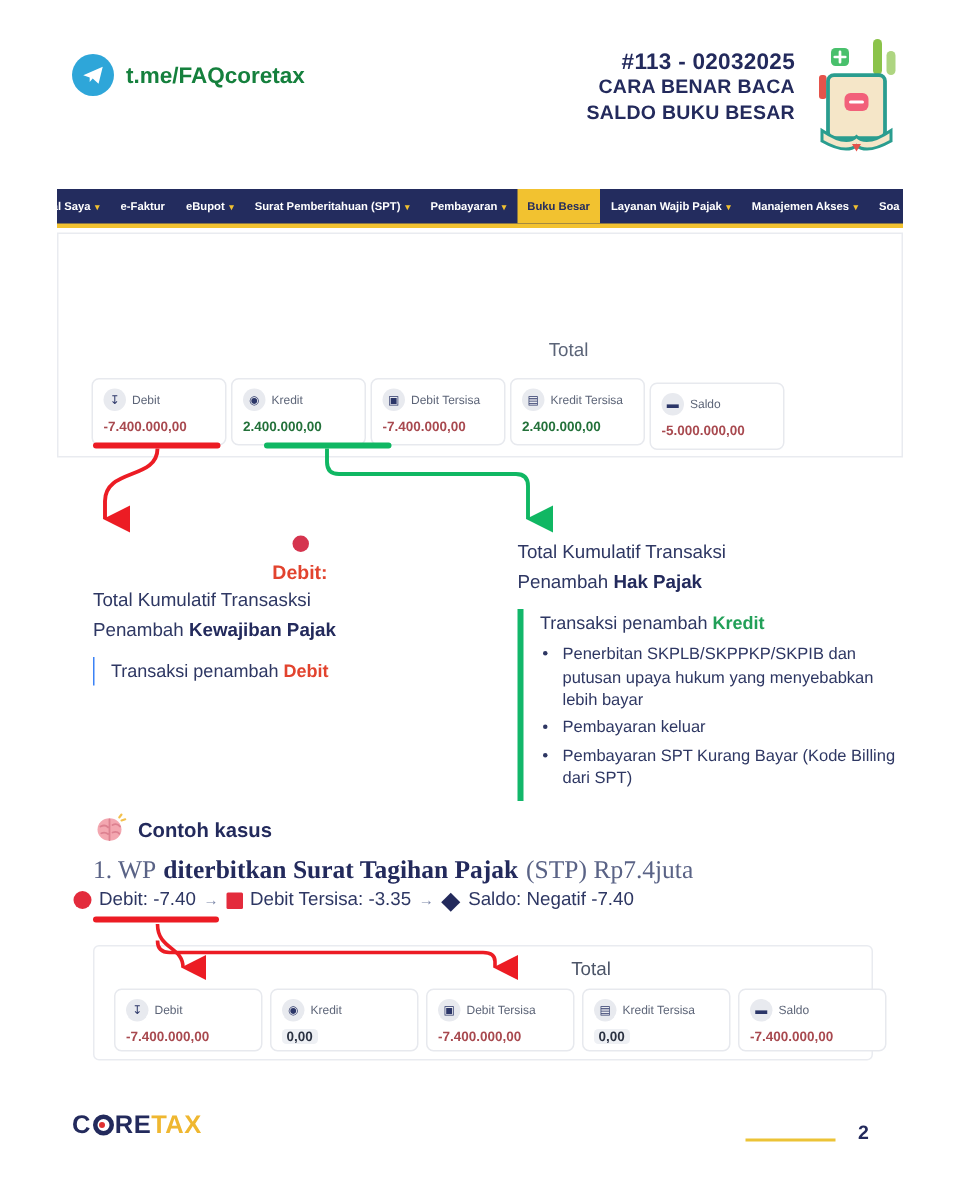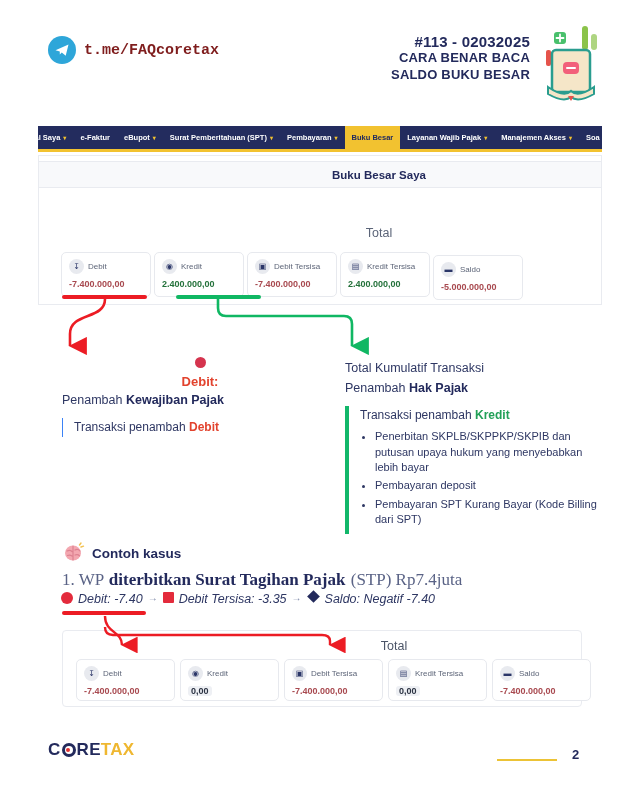--- a/index.html
+++ b/index.html
@@ -4,21 +4,21 @@
 <style>
   * { margin:0; padding:0; box-sizing:border-box; }
   body { background:#ffffff; }
   .page {
     position:relative; width:640px; height:800px; background:#ffffff;
     font-family:"Liberation Sans", sans-serif; overflow:hidden;
   }
   
   .tg-badge { position:absolute; left:48px; top:36px; width:28px; height:28px;
     border-radius:50%; background:#2ea6d9; display:flex; align-items:center; justify-content:center; }
-  .tg-text { position:absolute; left:84px; top:42px; font-size:15px; font-weight:bold; color:#7f1d1d;font-family:Liberation Mono, monospace; }
+  .tg-text { position:absolute; left:84px; top:42px; font-size:15px; font-weight:bold; color:#15803d; }
   .issue-block { position:absolute; right:110px; top:33px; text-align:right; color:#232a5c; }
   .issue-num { font-size:15px; font-weight:800; letter-spacing:0.2px; }
   .issue-title { font-size:13px; font-weight:800; line-height:1.3; letter-spacing:0.2px; }
   .book-icon { position:absolute; left:538px; top:24px; }
   
   .navbar { position:absolute; left:38px; top:126px; width:564px; height:26px;
     background:#232c5e; border-bottom:3px solid #f2c230; display:flex; align-items:stretch;
     overflow:hidden; white-space:nowrap; }
   .nav-item { color:#ffffff; font-size:7.5px; font-weight:bold; padding:0 7px;
     display:flex; align-items:center; gap:3px; flex:0 0 auto; }
@@ -64,22 +64,22 @@
   .box-debit { border-left:1px solid #3b82f6; }
   .box-kredit { border-left:4px solid #12b76a; }
   .box-title { font-size:12px; color:#2e3763; }
   .note-box ul { margin:7px 0 0 15px; font-size:11px; color:#2e3763; line-height:1.4; }
   .note-box li { margin-bottom:3px; }
   
   .brain-icon { position:absolute; left:63px; top:542px; }
   .contoh-title { position:absolute; left:92px; top:546px; font-size:13.5px; font-weight:800; color:#232a5c; }
   .example-line { position:absolute; left:62px; top:570px; font-size:17px; color:#5a6386;font-family:Liberation Serif, serif; }
   .example-line .bold-navy { margin:0 1px; }
-  .flow-line { position:absolute; left:61px; top:592px; display:flex; align-items:flex-start; gap:5px;
-    font-size:12.5px; color:#2e3763;font-style:italic; }
+  .flow-line { position:absolute; left:49px; top:592px; display:flex; align-items:flex-end; gap:5px;
+    font-size:12.5px; color:#2e3763; }
   .m-circle { width:12px; height:12px; border-radius:50%; background:#e32b3c; }
   .m-square { width:11px; height:11px; background:#e32b3c; border-radius:1px; }
   .m-diamond { width:9px; height:9px; background:#232a5c; transform:rotate(45deg); margin:0 2px; }
   .flow-arrow { color:#7c87a8; font-size:10px; }
   .ul-red2 { position:absolute; left:62px; top:611px; width:84px; height:4px; background:#ec1c24; border-radius:2px; }
   
   .panel-bottom { position:absolute; left:62px; top:630px; width:520px; height:77px;
     background:#ffffff; border:1px solid #e9ebf0; border-radius:4px; }
   .total-label-bottom { position:absolute; left:281px; top:8px; width:100px; text-align:center;
     font-size:12.5px; color:#4c5568; }
@@ -161,23 +161,20 @@
     <div class="nav-item">
         <span>Manajemen Akses</span>
         <span class="caret">▾</span>
       </div>
     <div class="nav-item">
         <span>Soa</span>
       </div>
   </div>
 
   <div class="panel-top">
-    <div class="panel-top-header">
-      <div class="panel-title">Buku Besar Saya</div>
-    </div>
     <div class="total-label-top">Total</div>
     <div class="cards-row">
       <div class="card">
         <div class="card-head">
             <span class="card-icon">↧</span>
             <span class="card-label">Debit</span>
           </div>
         <div class="card-value neg">-7.400.000,00</div>
       </div>
       <div class="card">
@@ -227,20 +224,21 @@
     <path d="M218,299 L218,308 Q218,316 226,316 L344,316 Q352,316 352,324 L352,346" fill="none" stroke="#10b763" stroke-width="2.6" marker-end="url(#ah-green)"></path>
     <path d="M105,616 C105,633 122,631 122,645" fill="none" stroke="#ec1c24" stroke-width="2.4" marker-end="url(#ah-red)"></path>
     <path d="M105,627 Q105,635 113,635 L322,635 Q330,635 330,641 L330,645" fill="none" stroke="#ec1c24" stroke-width="2.4" marker-end="url(#ah-red)"></path>
   </svg>
 
   <div class="col col-debit">
     <div class="note-head">
       <span class="dot dot-red"></span>
       <span class="debit-word">Debit:</span>
     </div>
+    <div class="note-line">Total Kumulatif Transasksi</div>
     <div class="note-line">
       <span>Penambah</span>
       <b class="bold-navy">Kewajiban Pajak</b>
     </div>
     <div class="note-box box-debit">
       <div class="box-title">
         <span>Transaksi penambah</span>
         <b class="debit-word">Debit</b>
       </div>
     </div>
@@ -252,21 +250,21 @@
       <span>Penambah</span>
       <b class="bold-navy">Hak Pajak</b>
     </div>
     <div class="note-box box-kredit">
       <div class="box-title">
         <span>Transaksi penambah</span>
         <b class="kredit-word">Kredit</b>
       </div>
       <ul>
         <li style="width:232px">Penerbitan SKPLB/SKPPKP/SKPIB dan putusan upaya hukum yang menyebabkan lebih bayar</li>
-        <li>Pembayaran deposit</li>
+        <li>Pembayaran keluar</li>
         <li style="width:232px">Pembayaran SPT Kurang Bayar (Kode Billing dari SPT)</li>
       </ul>
     </div>
   </div>
 
   <div class="brain-icon">
     <svg width="22" height="20" viewBox="0 0 22 20">
       <path d="M16.5,3 l1.5,-2 M18,5 l2.5,-0.8" stroke="#f3c14e" stroke-width="1.4" stroke-linecap="round"></path>
       <ellipse cx="10" cy="11" rx="8" ry="7.5" fill="#f3a7b0"></ellipse>
       <path d="M10,4.2 V18 M4,9 q3,-1.5 5,0.5 M12,8 q3,-1.5 5,1 M4.5,13.5 q2.5,-1 4.5,0.5 M12,13 q3,-1 4.5,0.8" stroke="#dd8190" stroke-width="1.2" fill="none" stroke-linecap="round"></path>

